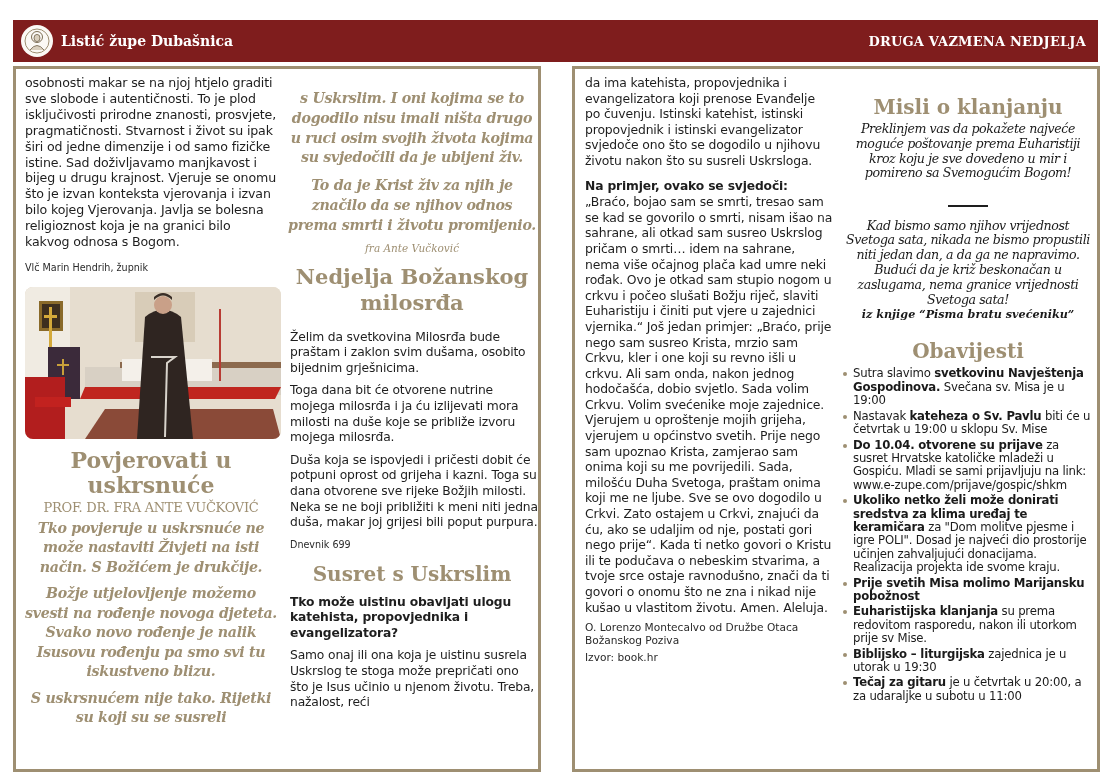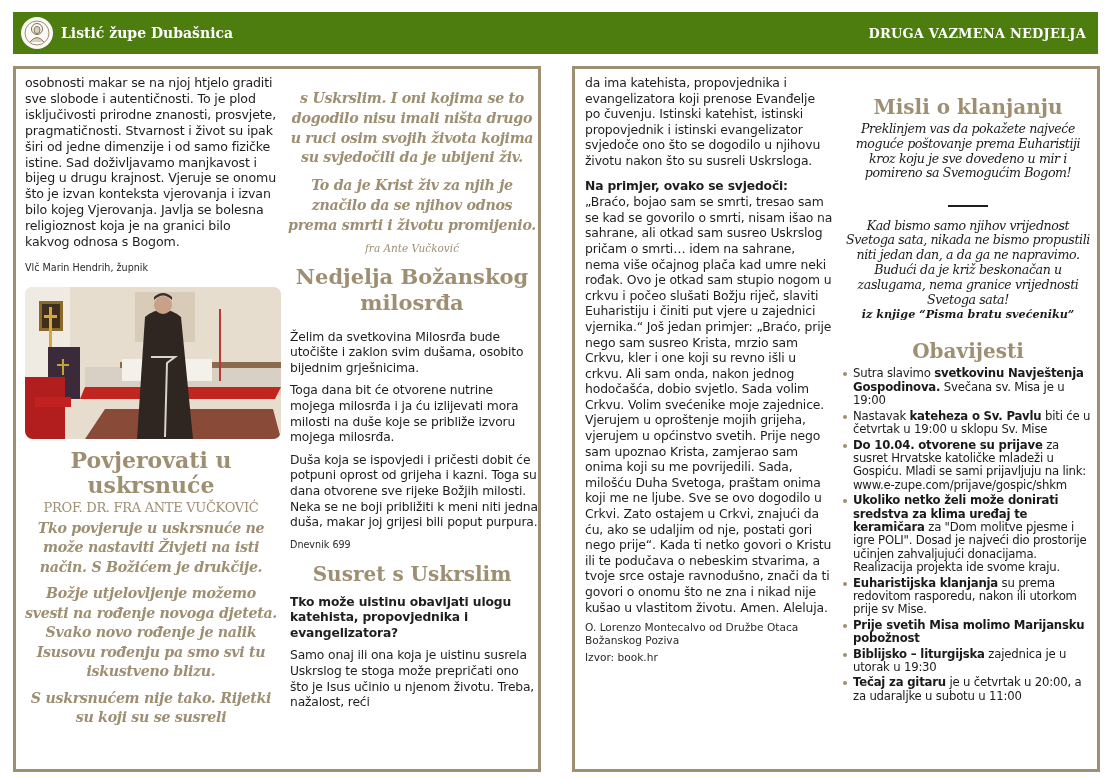--- a/index.html
+++ b/index.html
@@ -1,21 +1,21 @@
 <!DOCTYPE html>
 <html><head>
 <meta charset="utf-8">
 <style>
   * { box-sizing: border-box; margin: 0; padding: 0; }
   html, body { width: 1109px; height: 779px; background: #ffffff; overflow: hidden; }
   body { position: relative; font-family: "DejaVu Sans", sans-serif; color: #1a1a1a; }
 
   .header-bar {
-    position: absolute; top: 12px; left: 13px; width: 1085px; height: 42px;
-    background: #4d7c0f; display: flex; align-items: center; justify-content: space-between;
+    position: absolute; top: 20px; left: 13px; width: 1085px; height: 42px;
+    background: #7f1d1d; display: flex; align-items: center; justify-content: space-between;
     padding: 0 12px 0 8px;
   }
   .header-left { display: flex; align-items: center; gap: 8px; }
   .logo {
     width: 32px; height: 32px; border-radius: 50%; background: #fbf9f5;
     display: flex; align-items: center; justify-content: center;
   }
   .header-title {
     font-family: "DejaVu Serif", serif; font-weight: bold; color: #ffffff; font-size: 14px;
   }
@@ -113,21 +113,21 @@
   </div>
 
   <div class="col" style="left:270px; top:20px; width:252px;">
     <p class="quote" style="font-size:14.2px; line-height:19.8px; letter-spacing:-0.3px;">s Uskrslim. I oni kojima se to dogodilo nisu imali ništa drugo u ruci osim svojih života kojima su svjedočili da je ubijeni živ.</p>
     <p class="quote" style="font-size:14.2px; line-height:19.8px; margin-top:8px; letter-spacing:-0.3px;">To da je Krist živ za njih je značilo da se njihov odnos prema smrti i životu promijenio.</p>
     <p style="font-family:'DejaVu Serif', serif; font-style:italic; color:#9e8f72; font-size:10.5px; text-align:center; margin-top:6px;">fra Ante Vučković</p>
 
     <h2 class="serif-title" style="font-size:21px; line-height:26px; margin-top:10px;">Nedjelja Božanskog milosrđa</h2>
 
     <div style="margin-top:14px; padding-left:4px;">
-      <p class="body-text para">Želim da svetkovina Milosrđa bude utočište i zaklon svim dušama, osobito bijednim grješnicima.</p>
+      <p class="body-text para">Želim da svetkovina Milosrđa bude praštam i zaklon svim dušama, osobito bijednim grješnicima.</p>
       <p class="body-text para">Toga dana bit će otvorene nutrine mojega milosrđa i ja ću izlijevati mora milosti na duše koje se približe izvoru mojega milosrđa.</p>
       <p class="body-text para">Duša koja se ispovjedi i pričesti dobit će potpuni oprost od grijeha i kazni. Toga su dana otvorene sve rijeke Božjih milosti. Neka se ne boji približiti k meni niti jedna duša, makar joj grijesi bili poput purpura.</p>
       <p class="small-text">Dnevnik 699</p>
     </div>
 
     <h2 class="serif-title" style="font-size:20px; line-height:26px; margin-top:10px;">Susret s Uskrslim</h2>
 
     <div style="margin-top:8px; padding-left:4px;">
       <p class="body-text" style="font-weight:bold; margin-bottom:7px;">Tko može uistinu obavljati ulogu katehista, propovjednika i evangelizatora?</p>
       <p class="body-text">Samo onaj ili ona koja je uistinu susrela Uskrslog te stoga može prepričati ono što je Isus učinio u njenom životu. Treba, nažalost, reći</p>
@@ -152,19 +152,19 @@
     <p style="font-family:'DejaVu Serif', serif; font-style:italic; font-size:12.6px; line-height:14.8px; text-align:center; letter-spacing:-0.4px;">Kad bismo samo njihov vrijednost Svetoga sata, nikada ne bismo propustili niti jedan dan, a da ga ne napravimo. Budući da je križ beskonačan u zaslugama, nema granice vrijednosti Svetoga sata!</p>
     <p style="font-family:'DejaVu Serif', serif; font-style:italic; font-weight:bold; font-size:11.2px; text-align:center; ">iz knjige “Pisma bratu svećeniku”</p>
 
     <h2 class="serif-title" style="font-size:20px; line-height:24px; margin-top:18px;">Obavijesti</h2>
 
     <ul class="notices" style="margin-top:4px;" id="notices-list">
         <li><span>Sutra slavimo </span><b>svetkovinu Navještenja Gospodinova.</b><span> Svečana sv. Misa je u 19:00</span></li>
         <li><span>Nastavak </span><b>kateheza o Sv. Pavlu</b><span> biti će u četvrtak u 19:00 u sklopu Sv. Mise</span></li>
         <li><span></span><b>Do 10.04. otvorene su prijave</b><span> za susret Hrvatske katoličke mladeži u Gospiću. Mladi se  sami prijavljuju na link: www.e-zupe.com/prijave/gospic/shkm</span></li>
         <li><span></span><b>Ukoliko netko želi može donirati sredstva za klima uređaj te keramičara</b><span> za "Dom molitve pjesme i igre POLI".  Dosad je najveći dio prostorije učinjen zahvaljujući donacijama.  Realizacija projekta ide svome kraju.</span></li>
+        <li><span></span><b>Prije svetih Misa molimo Marijansku pobožnost</b><span></span></li>
         <li><span></span><b>Euharistijska klanjanja</b><span> su prema redovitom rasporedu, nakon ili utorkom prije sv Mise.</span></li>
-        <li><span></span><b>Prije svetih Misa molimo Marijansku pobožnost</b><span></span></li>
         <li><span></span><b>Biblijsko – liturgijska</b><span> zajednica je u utorak u 19:30</span></li>
         <li><span></span><b>Tečaj za gitaru</b><span> je u četvrtak u 20:00, a za udaraljke u subotu u 11:00</span></li>
       </ul>
   </div>
 </div>
 
 </body></html>

